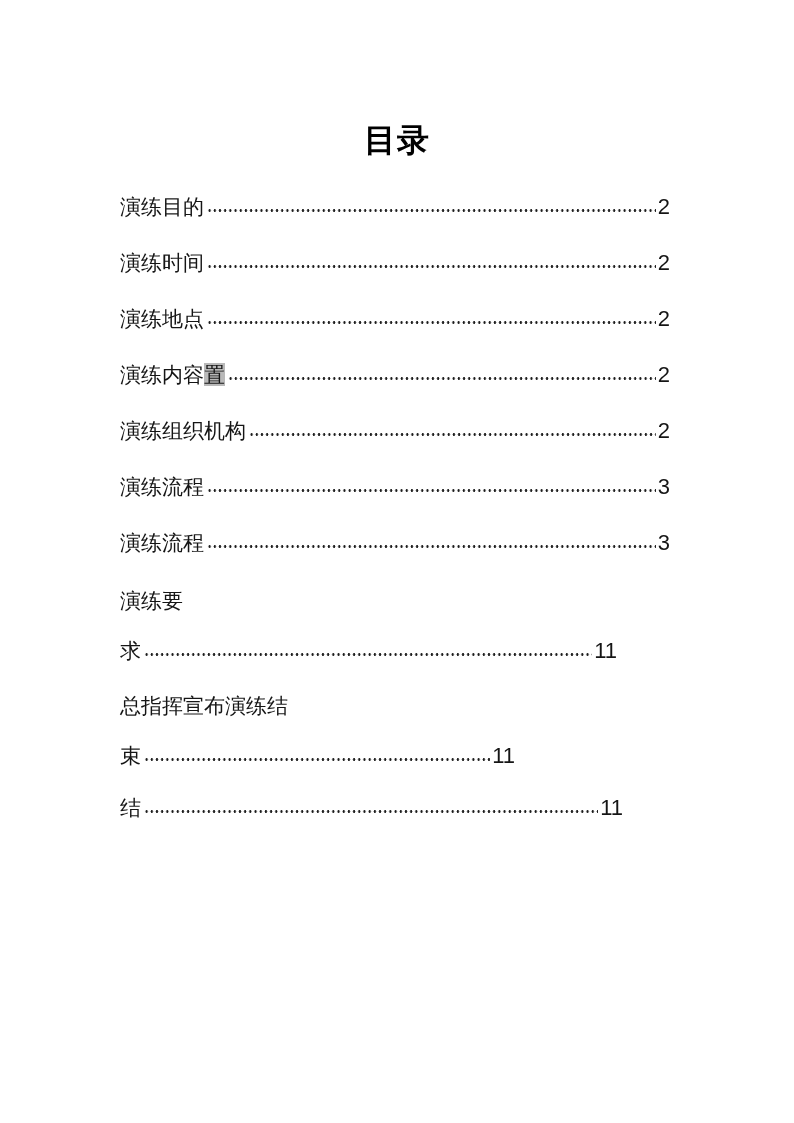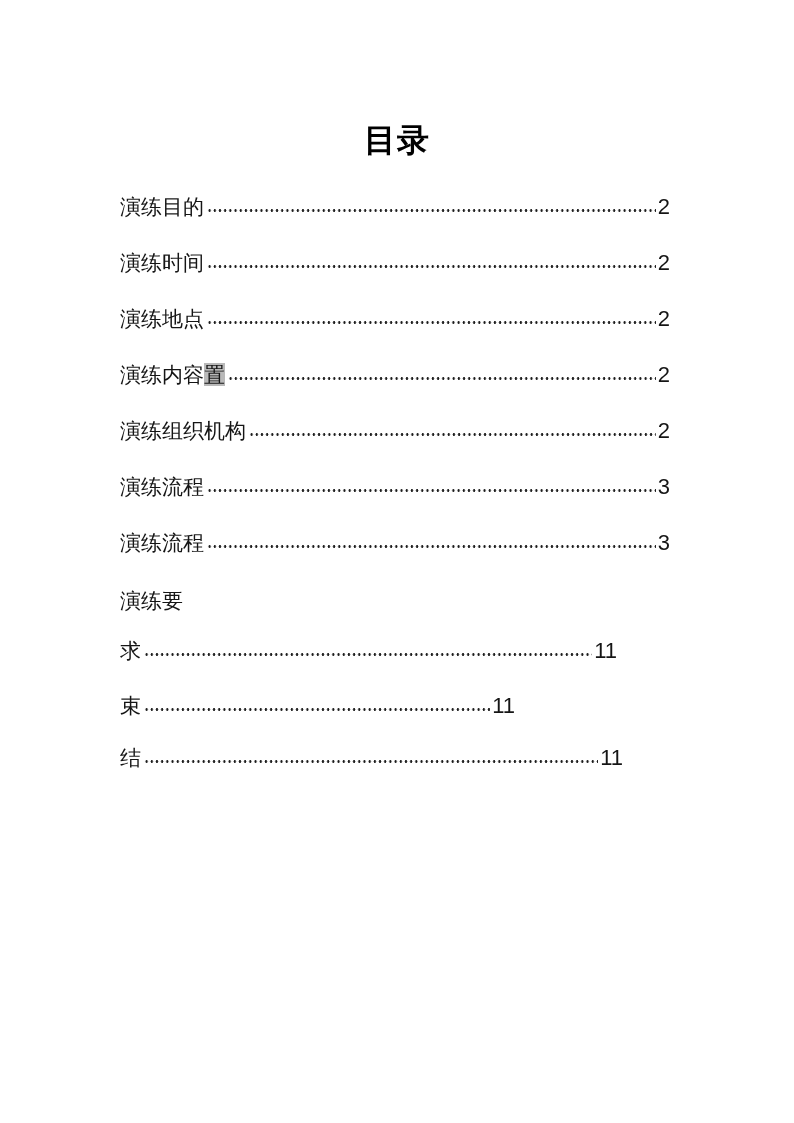--- a/index.html
+++ b/index.html
@@ -126,20 +126,21 @@
     <div class="toc-entry-wrap">
       <div class="wrap-line1">演练要</div>
       <div class="toc-row w497">
         <span class="lbl">求</span>
         <span class="leader"></span>
         <span class="pg">11</span>
       </div>
     </div>
 
     <div class="toc-entry-wrap">
+      <div class="wrap-line1">总指挥宣布演练结</div>
       <div class="toc-row w395">
         <span class="lbl">束</span>
         <span class="leader"></span>
         <span class="pg">11</span>
       </div>
     </div>
 
     <div class="toc-entry-wrap last">
       <div class="toc-row w503">
         <span class="lbl">结</span>

